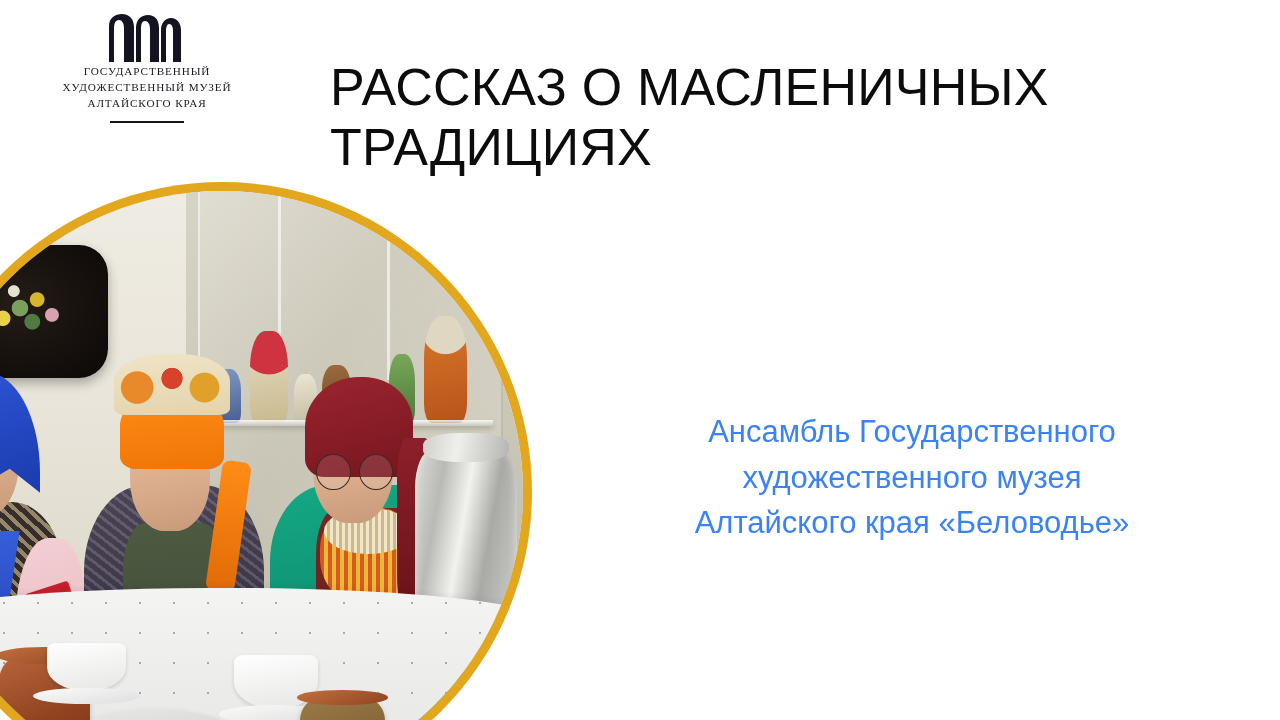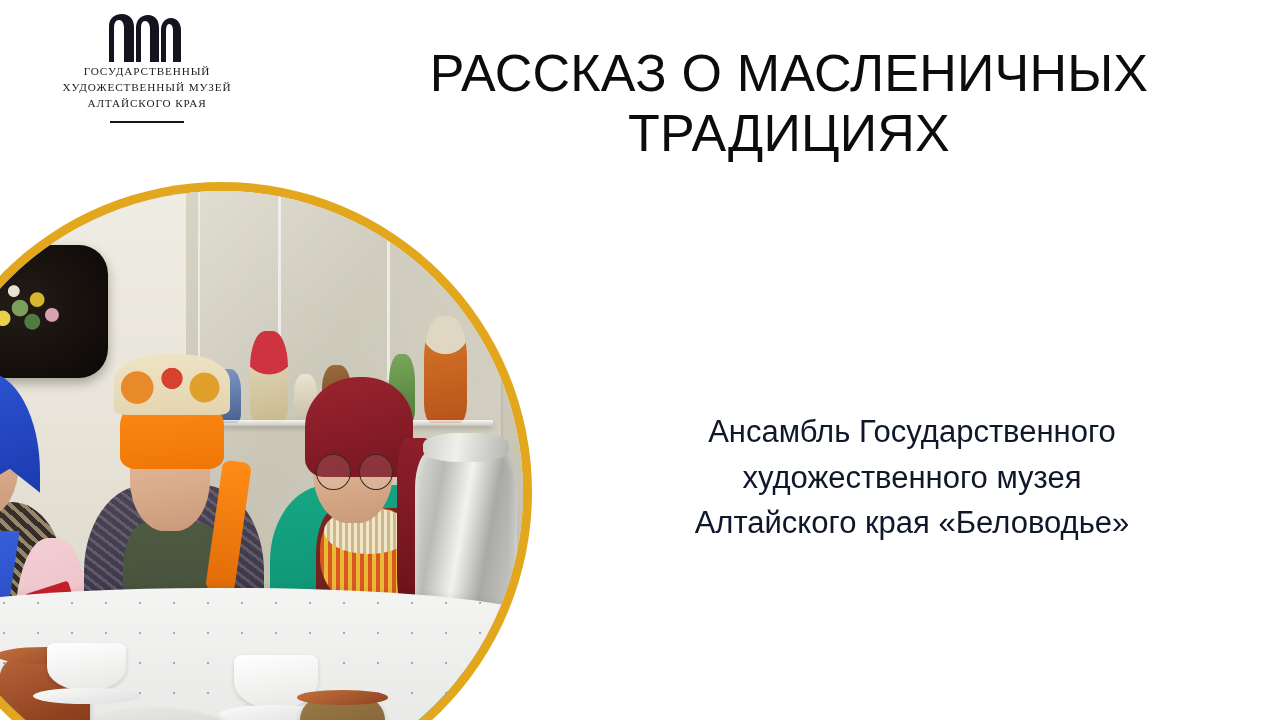--- a/index.html
+++ b/index.html
@@ -56,42 +56,41 @@
     margin: 9px auto 0 auto;
     width: 74px;
     height: 2px;
     background: #14141c;
   }
 
   
   .title {
     position: absolute;
     left: 330px;
-    top: 9px;
+    top: 23px;
     width: 918px;
-    text-align: center;
     font-size: 52px;
     line-height: 1.15;
     font-weight: 400;
     letter-spacing: 0.2px;
     color: #0c0c0c;
     white-space: pre-line;
   }
 
   
   .caption {
     position: absolute;
     left: 612px;
     top: 378px;
     width: 600px;
     text-align: center;
     font-size: 31px;
     line-height: 1.47;
     font-weight: 400;
-    color: #0f172a;
+    color: #3b82f6;
     white-space: pre-line;
   }
 
   
   .photo-ring {
     position: absolute;
     left: -88px;
     top: 182px;
     width: 620px;
     height: 620px;

